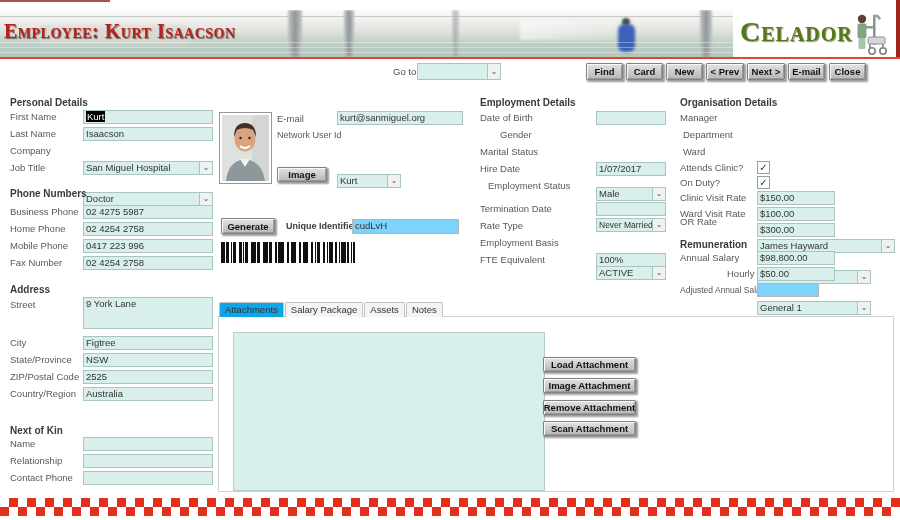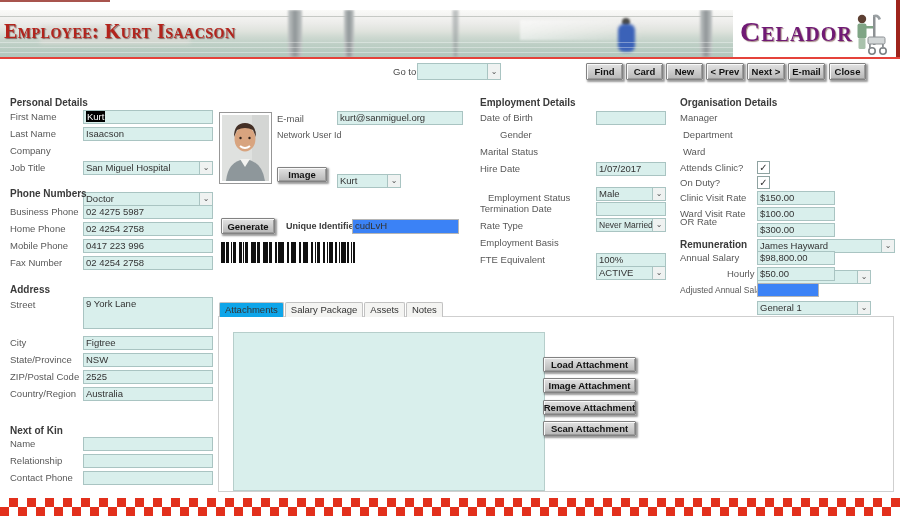--- a/index.html
+++ b/index.html
@@ -12,33 +12,33 @@
   .hdr-right-strip{left:896px;top:0;width:4px;height:59px;background:#9e241c;}
   .hdr-photo{left:0;top:10px;width:733px;height:47px;overflow:hidden;background:linear-gradient(180deg,#fafaf8 0%,#ececea 28%,#dfe3dd 45%,#cdd8d0 58%,#bccec4 75%,#b2c7bd 100%);}
   .scene-ceiling{left:0;top:6px;width:733px;height:1px;background:#a9ada9;opacity:.6;}
   .pillar{top:0;height:47px;background:linear-gradient(90deg,#c3c7c7,#8f9597,#c3c7c7);filter:blur(1px);}
   .counter{left:40px;top:16px;width:150px;height:18px;background:#d9d9d4;filter:blur(2px);opacity:.8;}
   .figure-body{left:618px;top:14px;width:17px;height:28px;background:#3b62b8;border-radius:6px;filter:blur(1.5px);}
   .figure-head{left:622px;top:8px;width:8px;height:8px;background:#4a4a48;border-radius:50%;filter:blur(1px);}
   .glass{left:520px;top:10px;width:213px;height:20px;background:linear-gradient(100deg,rgba(255,255,255,.55),rgba(255,255,255,0) 60%);filter:blur(1px);}
   .floor-sheen{left:0;top:32px;width:733px;height:15px;background:repeating-linear-gradient(180deg,rgba(255,255,255,.35) 0 1px,rgba(255,255,255,0) 1px 5px);}
   .hdr-title{left:4px;top:20px;font-family:"Liberation Serif",serif;font-weight:bold;font-variant:small-caps;font-size:20px;color:#b3231c;text-shadow:1px 1px 1px rgba(70,10,5,.55);letter-spacing:.5px;white-space:nowrap;}
-  .brand{left:740px;top:16px;font-family:"Liberation Serif",serif;font-weight:bold;font-variant:small-caps;font-size:28px;color:#701a75;text-shadow:1px 1px 1px rgba(70,10,5,.5);letter-spacing:1px;}
+  .brand{left:740px;top:16px;font-family:"Liberation Serif",serif;font-weight:bold;font-variant:small-caps;font-size:28px;color:#4d7c0f;text-shadow:1px 1px 1px rgba(70,10,5,.5);letter-spacing:1px;}
   .hdr-rule{left:0;top:57px;width:900px;height:2px;background:#e5423a;}
   
   .goto-label{left:393px;top:66px;font-size:9.5px;color:#4a4a4a;}
   .btn3d{background:linear-gradient(180deg,#e3e3e3,#b7b7b7);border:1px solid #828282;border-radius:1px;box-shadow:inset 1px 1px 0 #f8f8f8,inset -1px -1px 0 #9b9b9b,1.5px 1.5px 2px rgba(0,0,0,.4);font-size:9.5px;font-weight:bold;color:#121212;display:flex;align-items:center;justify-content:center;box-sizing:border-box;white-space:nowrap;cursor:default;}
   .tb-btn{top:63px;width:37px;height:17px;}
   
   .sec{font-size:10px;font-weight:bold;color:#3a3a3a;white-space:nowrap;}
   .l{font-size:9.5px;color:#585858;white-space:nowrap;}
   .l.sm{font-size:8.5px;}
   .l.b{font-weight:bold;color:#3a3a3a;font-size:9px;}
   .f{background:#d9efec;border:1px solid #a9c4c2;height:14px;box-sizing:border-box;font-size:9.5px;color:#333;line-height:12px;padding:0 2px;white-space:nowrap;overflow:hidden;}
-  .f.white{background:#3b82f6;border-color:#b5b5b5;}
+  .f.white{background:#7dd3fc;border-color:#b5b5b5;}
   .combo{padding-right:14px;position:relative;}
   .dd{position:absolute;right:0;top:0;bottom:0;width:12px;background:#eff2f1;border-left:1px solid #a9c4c2;color:#555;font-size:8px;line-height:11px;text-align:center;}
   .sel{background:#000;color:#fff;padding:0 1px;}
   .chk{width:11px;height:11px;background:#fff;border:1px solid #8fa3a1;box-sizing:content-box;font-size:10px;line-height:11px;text-align:center;color:#333;}
   .chk.checked::after{content:"✓";}
   .photo{left:219px;top:112px;width:53px;height:72px;background:#fff;border:1px solid #979797;padding:2px;box-sizing:border-box;}
   .barcode{left:221px;top:242px;width:134px;height:21px;background-color:#fff;background-image:
      repeating-linear-gradient(90deg,#101010 0 2px,rgba(0,0,0,0) 2px 6px),
      repeating-linear-gradient(90deg,#101010 0 1px,rgba(0,0,0,0) 1px 4px),
      repeating-linear-gradient(90deg,#101010 0 3px,rgba(0,0,0,0) 3px 13px);
@@ -170,21 +170,21 @@
   <div class="abs btn3d" style="left:221px;top:218px;width:54px;height:16px;">Generate</div>
   <div class="abs l b" style="left:286px;top:221px;">Unique Identifier</div>
   <div class="abs f white" style="left:352px;top:219px;width:107px;height:15px;">cudLvH</div>
   <div class="abs barcode"></div>
 
   <div class="abs sec" style="left:480px;top:97px;">Employment Details</div>
   <div class="abs l" style="left:480px;top:112px;">Date of Birth</div>
   <div class="abs l" style="left:480px;top:129px;margin-left:20px;">Gender</div>
   <div class="abs l" style="left:480px;top:146px;">Marital Status</div>
   <div class="abs l" style="left:480px;top:163px;">Hire Date</div>
-  <div class="abs l" style="left:480px;top:192px;padding-left:8px;">Employment Status</div>
+  <div class="abs l" style="left:480px;top:180px;padding-left:8px;">Employment Status</div>
   <div class="abs f" style="left:596px;top:111px;width:70px;"></div>
   <div class="abs f combo" style="left:596px;top:128px;width:70px;"><span>Male</span><span class="dd">⌄</span></div>
   <div class="abs f combo" style="left:596px;top:145px;width:70px;font-size:8.5px;"><span>Never Married</span><span class="dd">⌄</span></div>
   <div class="abs f" style="left:596px;top:162px;width:70px;">1/07/2017</div>
   <div class="abs f combo" style="left:596px;top:179px;width:70px;"><span>ACTIVE</span><span class="dd">⌄</span></div>
   <div class="abs l" style="left:480px;top:203px;">Termination Date</div>
   <div class="abs l" style="left:480px;top:220px;">Rate Type</div>
   <div class="abs l" style="left:480px;top:237px;">Employment Basis</div>
   <div class="abs l" style="left:480px;top:254px;">FTE Equivalent</div>
   <div class="abs f" style="left:596px;top:202px;width:70px;"></div>

